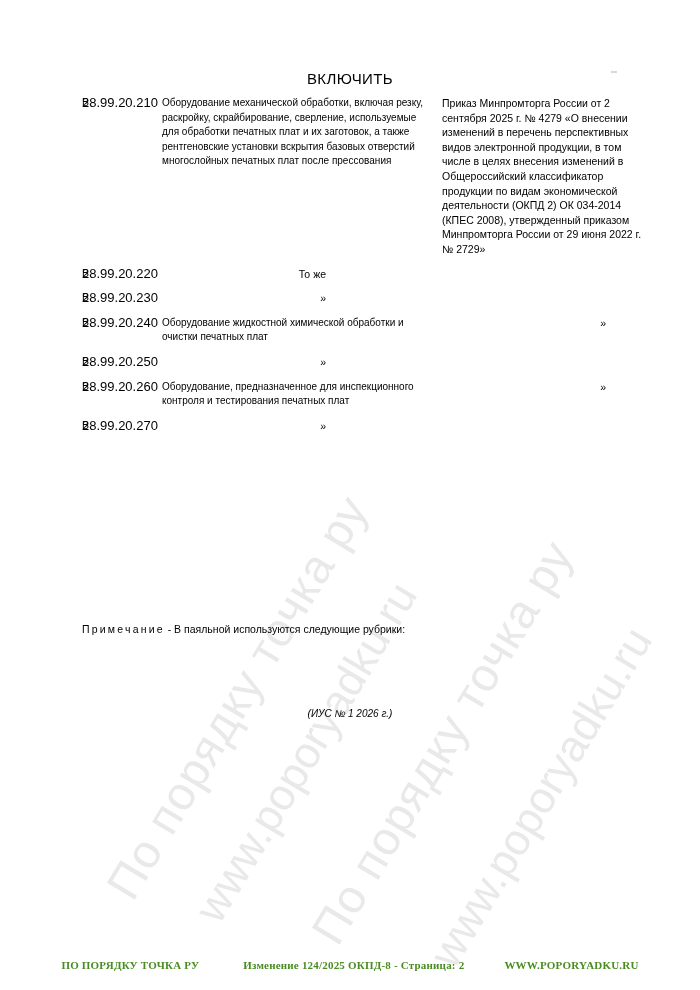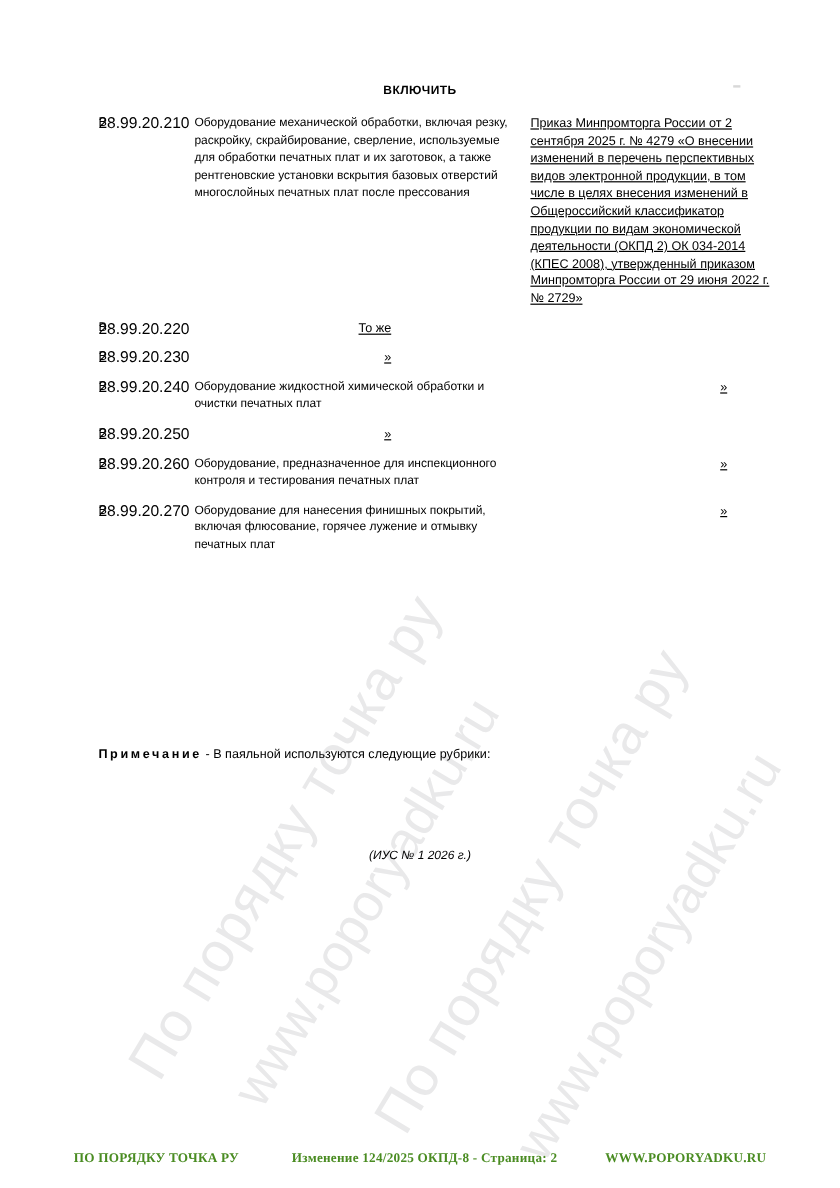--- a/index.html
+++ b/index.html
@@ -47,22 +47,22 @@
   .wm2 { left: 185px; top: 905px; transform: rotate(-59deg); }
   .wm3 { left: 300px; top: 925px; transform: rotate(-59deg); }
   .wm4 { left: 420px; top: 950px; transform: rotate(-59deg); }
 
   
   #title {
     position: absolute;
     left: 0; right: 0;
     top: 70px;
     text-align: center;
-    font-size: 10px;
-    font-weight: bold;
+    font-size: 15px;
+    font-weight: normal;
     letter-spacing: 0.4px;
     z-index: 2;
   }
   #speck {
     position: absolute;
     left: 611px;
     top: 71px;
     width: 6px;
     height: 2px;
     background: #d8d8d8;
@@ -99,39 +99,38 @@
     font-size: 10px;
     line-height: 14.6px;
     padding-right: 8px;
     box-sizing: border-box;
   }
   .c-ref {
     width: 206px;
     font-size: 10.5px;
     line-height: 14.6px;
     box-sizing: border-box;
-    text-decoration: underline;
   }
   .c-ref.center {
     text-align: right;
     padding-right: 42px;
   }
 
   
   #note {
     position: absolute;
     left: 82px;
     top: 622px;
     width: 545px;
     font-size: 10.5px;
     line-height: 15px;
     z-index: 2;
   }
   .note-kw {
-    font-weight: bold;
+    font-weight: normal;
     letter-spacing: 2.2px;
   }
   #ius {
     position: absolute;
     left: 0; right: 0;
     top: 708px;
     text-align: center;
     font-size: 10px;
     z-index: 2;
     font-style: italic;
@@ -208,21 +207,20 @@
     <div class="row">
       <div class="c-mark">В</div>
       <div class="c-code">28.99.20.260</div>
       <div class="c-name">Оборудование, предназначенное для инспекционного контроля и тестирования печатных плат</div>
       <div class="c-ref center">»</div>
     </div>
 
     <div class="row">
       <div class="c-mark">В</div>
       <div class="c-code">28.99.20.270</div>
-      <div class="c-name">Оборудование для нанесения финишных покрытий, включая флюсование, горячее лужение и отмывку печатных плат</div>
       <div class="c-ref center">»</div>
     </div>
 
   </div>
 
   <div id="note">
     <span class="note-kw">Примечание</span><span> - В паяльной используются следующие рубрики:</span><br>
     <br>
   </div>
 

